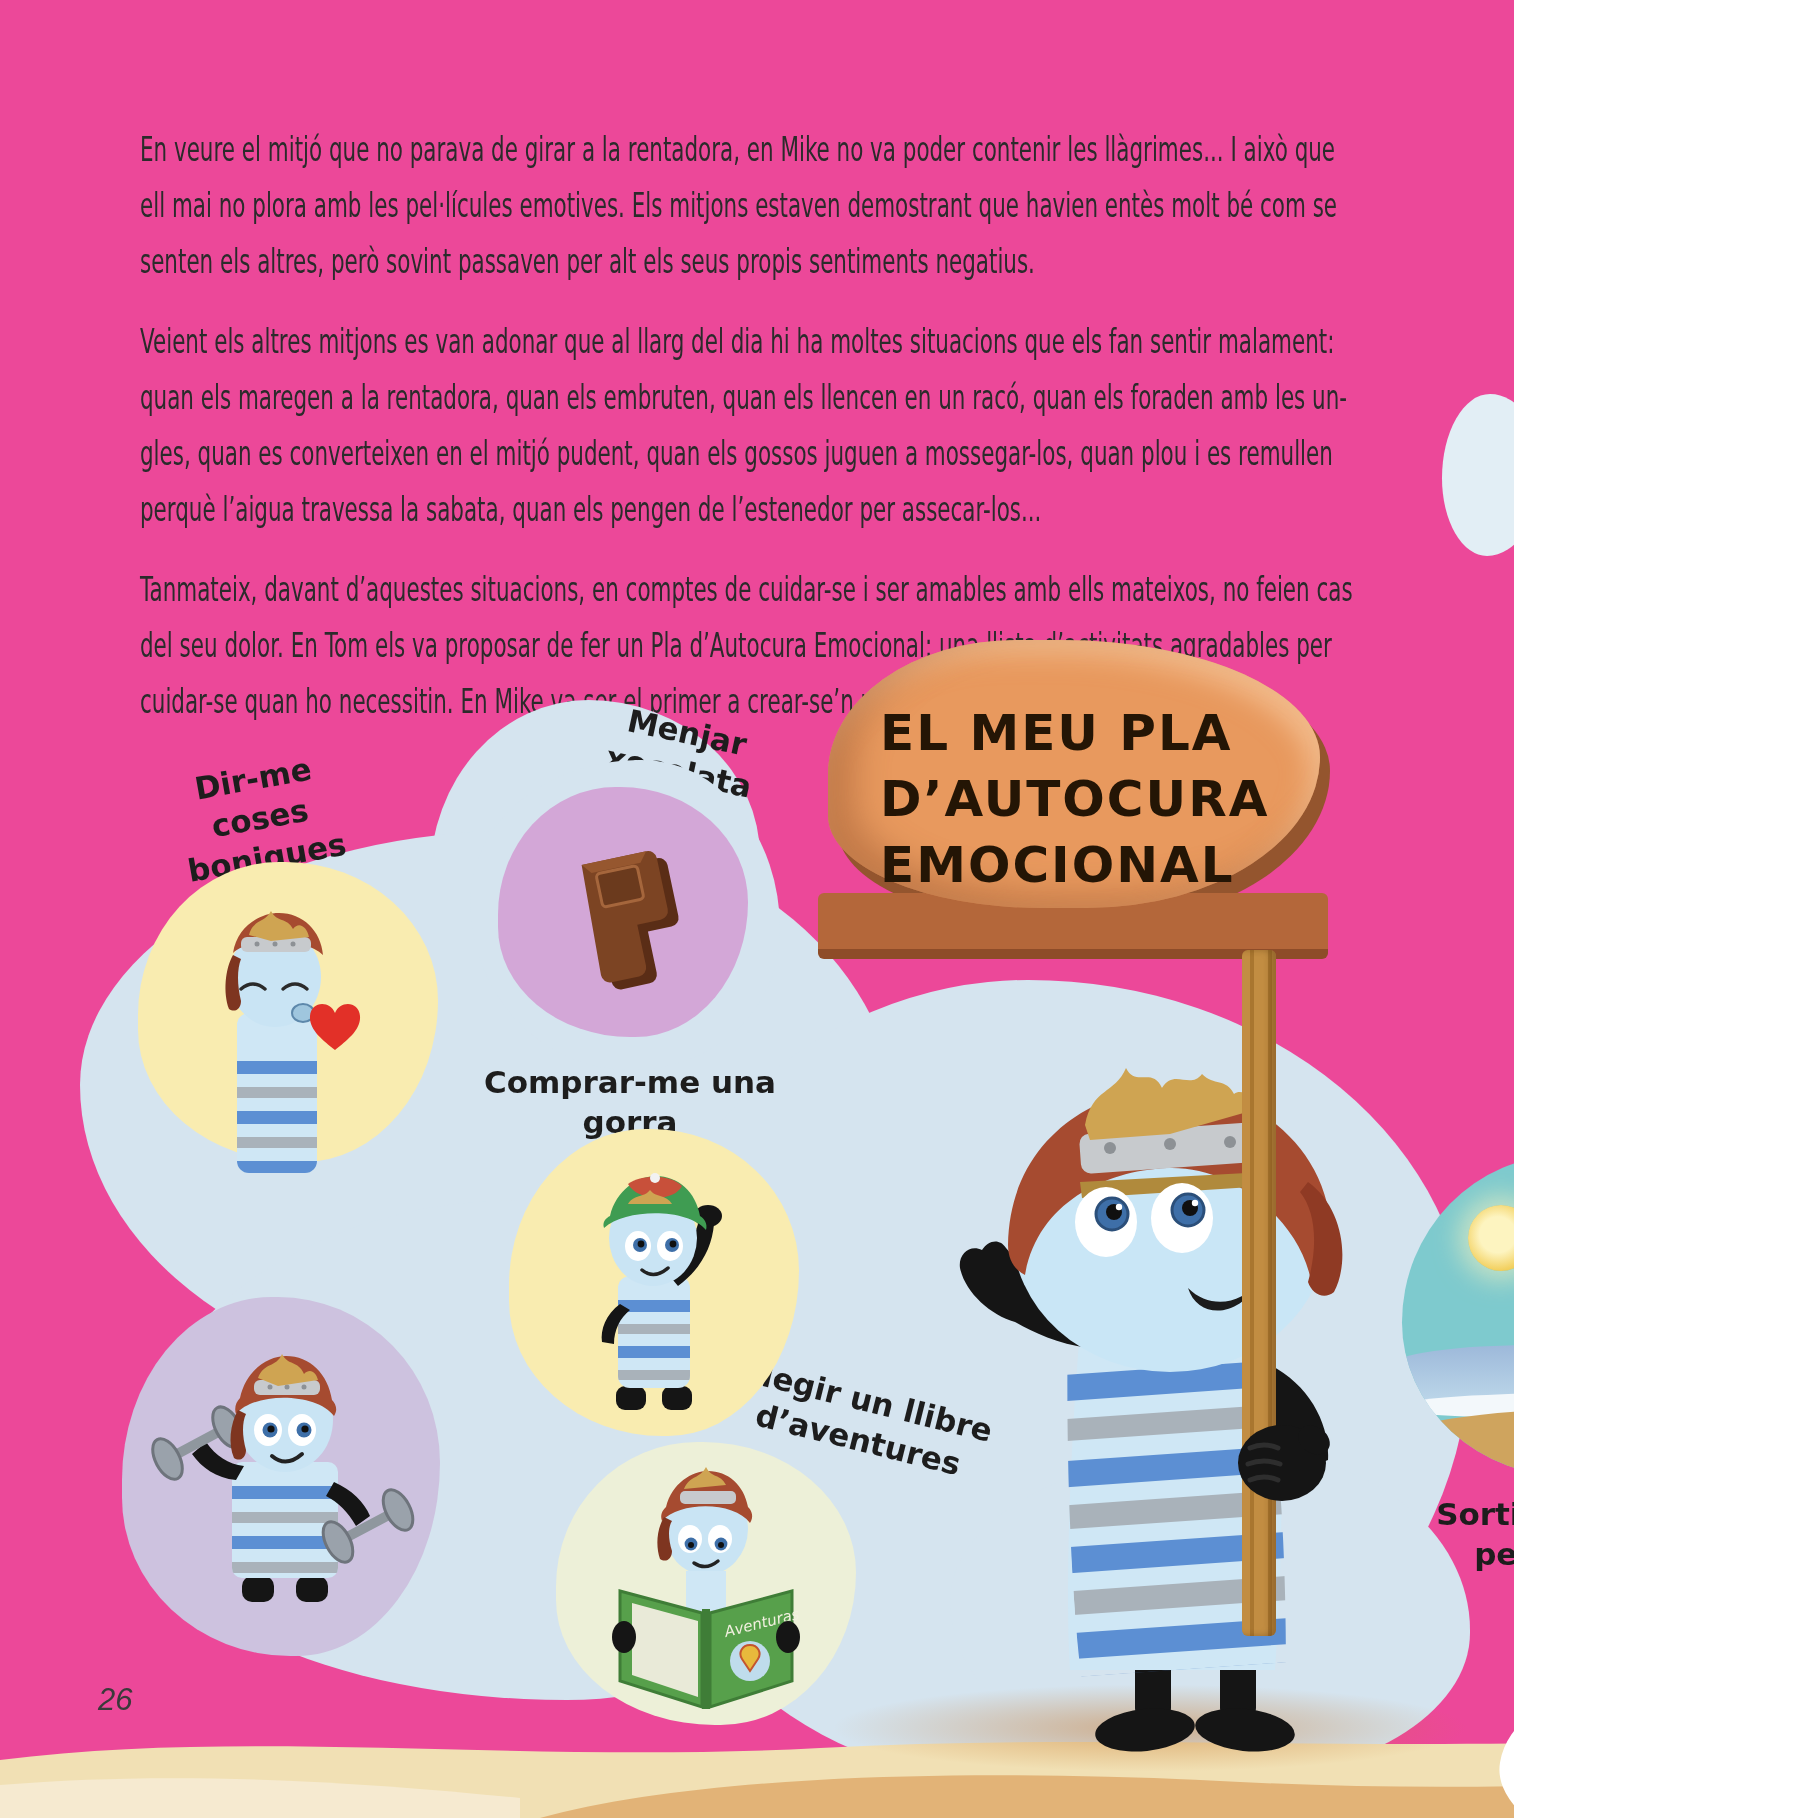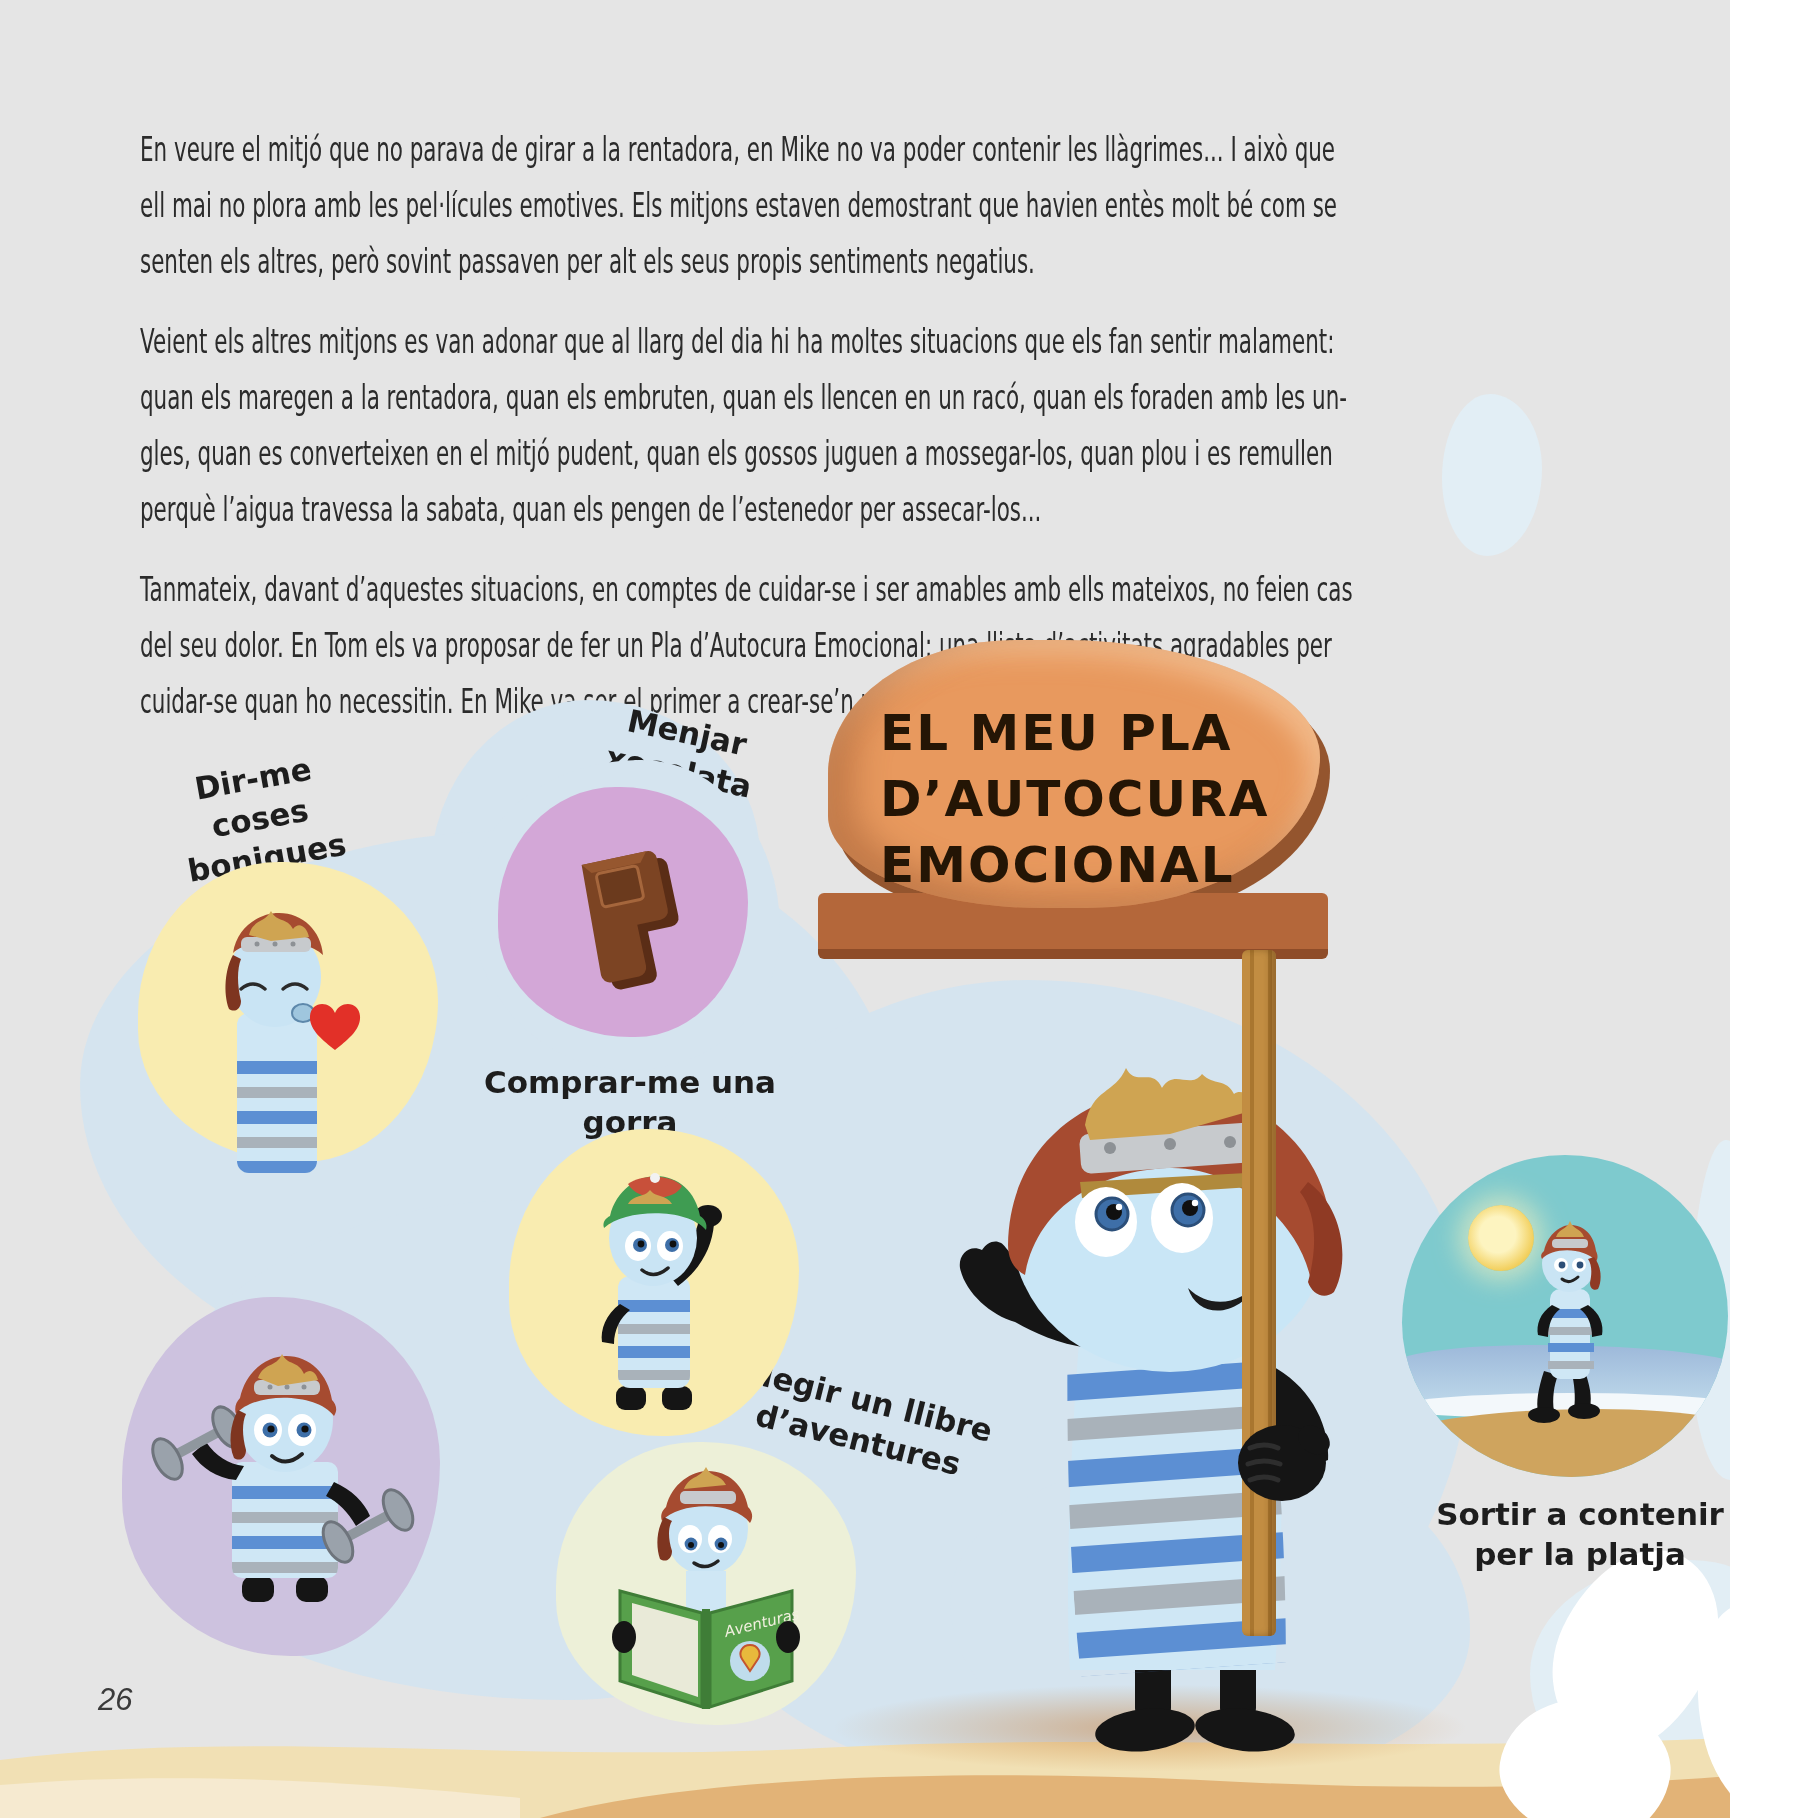--- a/index.html
+++ b/index.html
@@ -1,16 +1,16 @@
 <!DOCTYPE html>
 <html><head>
 <meta charset="utf-8">
 <style>
   html,body{margin:0;padding:0;background:#ffffff;}
-  .page{position:relative;width:1730px;height:1818px;background:#e5e5e5;overflow:hidden;
+  .page{position:relative;width:1514px;height:1818px;background:#ec4899;overflow:hidden;
         font-family:"DejaVu Sans",sans-serif;}
 
   
   .text-block{position:absolute;left:140px;top:122px;width:2100px;
               transform:scaleX(0.65);transform-origin:0 0;
               font-size:33px;line-height:56px;color:#2b2b2b;}
   .text-block p{margin:0 0 24px 0;white-space:pre-line;}
 
   
   .blob{position:absolute;background:#d5e4ef;}

